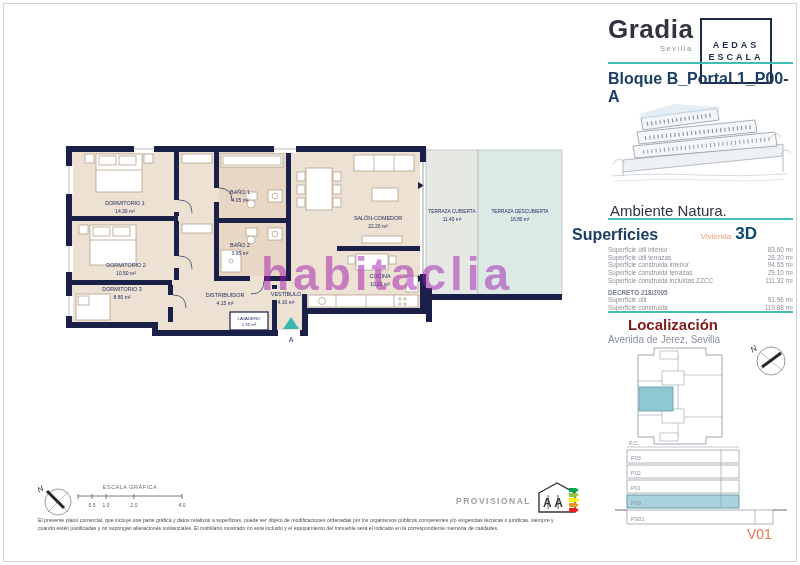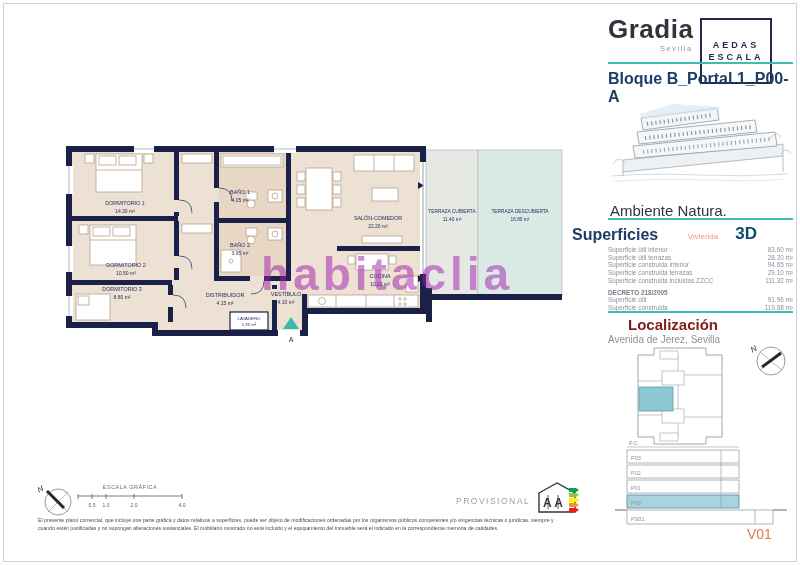--- a/index.html
+++ b/index.html
@@ -10,31 +10,31 @@
   
   .brand{left:608px;top:14px;color:#32333c;font-size:26px;font-weight:bold;letter-spacing:.5px;}
   .brand-sub{left:660px;top:44px;color:#8a93a0;font-size:7.5px;letter-spacing:1.5px;}
   .aedas-box{left:700px;top:18px;width:68px;border:2px solid #1e2b49;padding:19px 0;text-align:center;
              color:#1e2b49;font-size:9px;font-weight:bold;letter-spacing:3px;line-height:1.35;}
   .rule{left:608px;width:185px;height:2px;background:#3fbdb5;}
   .block-title{left:608px;top:70px;color:#1d3e66;font-size:16px;font-weight:bold;}
   .ambiente{left:610px;top:202px;color:#2f3440;font-size:15px;font-weight:500;}
   .sup-head{left:572px;top:224px;width:185px;display:flex;align-items:flex-end;justify-content:space-between;}
   .sup-title{color:#1c3e66;font-size:16px;font-weight:bold;}
-  .viv{color:#f09a78;font-size:8px;margin-right:17px;}
+  .viv{color:#f09a78;font-size:8px;margin-right:4px;}
   .viv3d{color:#0c4a6e;font-size:17px;font-weight:bold;}
   .sup-table{left:608px;top:246px;width:185px;}
   .srow{display:flex;justify-content:space-between;font-size:6.4px;color:#8b929b;line-height:7.7px;}
   .srow.bold{font-weight:bold;color:#757c85;margin-top:4px;}
   .loc-title{left:628px;top:316px;color:#7f1d1d;font-size:15px;font-weight:bold;}
   .loc-addr{left:608px;top:334px;color:#8b929b;font-size:10px;}
   .v01{left:747px;top:526px;color:#e8764f;font-size:14px;font-weight:normal;}
   
   .escala-label{left:78px;top:484px;width:104px;text-align:center;color:#6b7076;font-size:5.5px;letter-spacing:.5px;}
-  .provisional{left:456px;top:496px;color:#9aa0a6;font-size:8.5px;font-weight:normal;letter-spacing:1.5px;}
+  .provisional{left:456px;top:496px;color:#9aa0a6;font-size:8.5px;font-weight:bold;letter-spacing:1.5px;}
   .disclaimer{left:38px;top:517px;width:550px;color:#4a4d52;font-size:5.2px;line-height:1.5;}
   .watermark{left:232px;top:247px;font-size:46px;font-weight:bold;color:#a21caf;opacity:.5;letter-spacing:4px;margin-left:29px;}
   svg text{font-family:"Liberation Sans",sans-serif;}
 </style>
 </head>
 <body>
 
 <div class="page">
   <div class="sheet-frame"></div>
 

